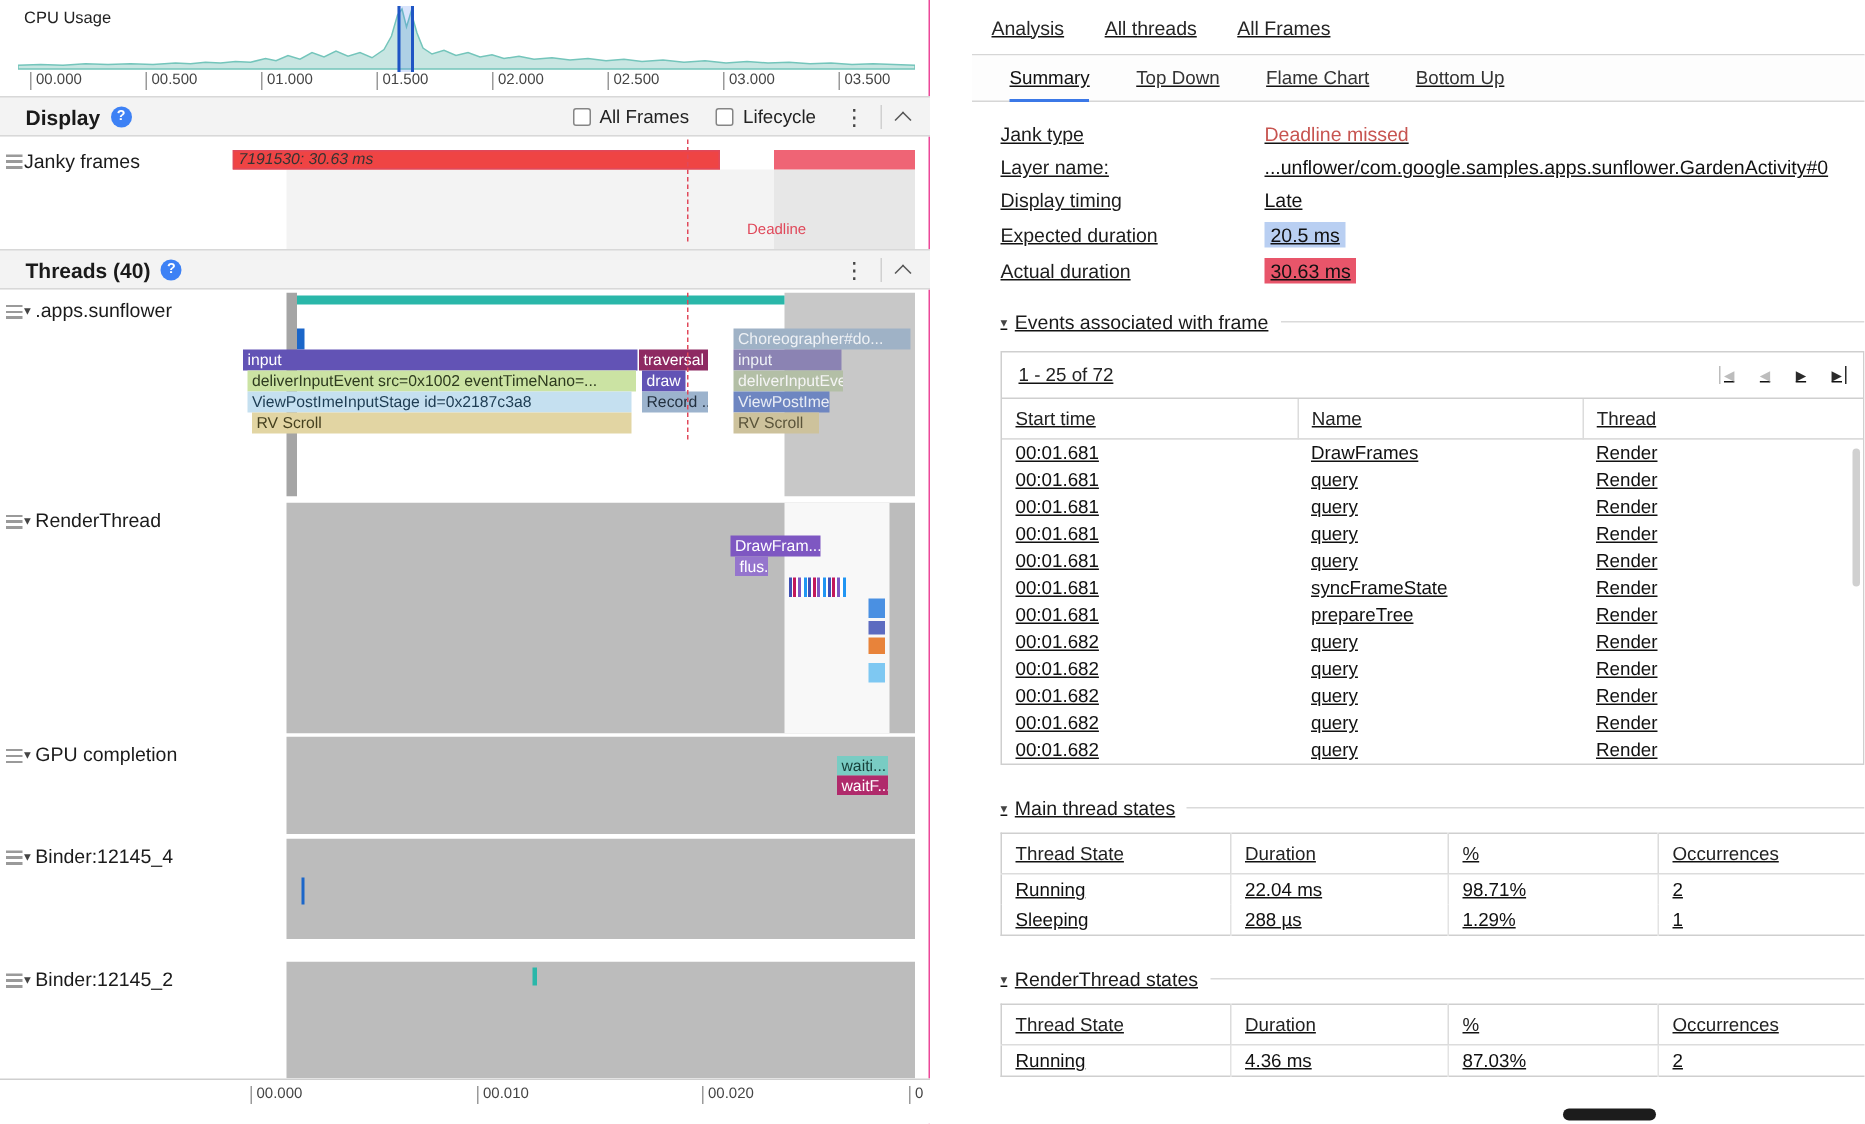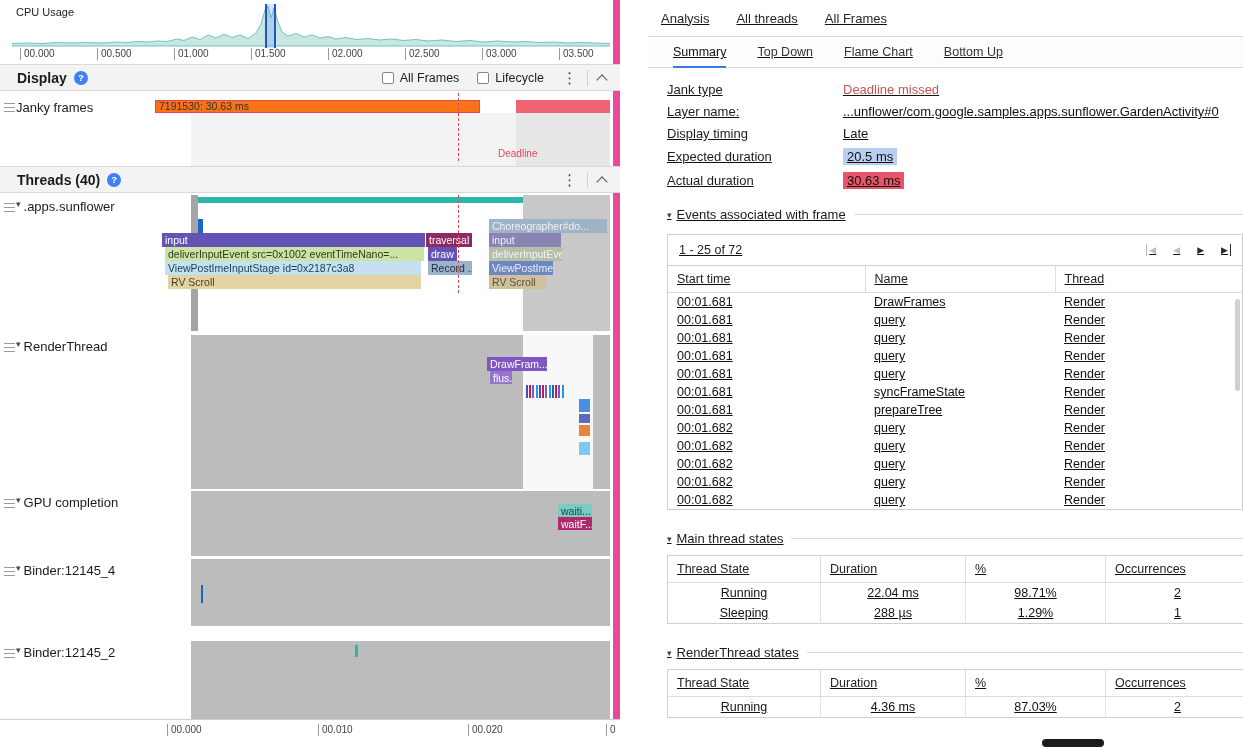--- a/index.html
+++ b/index.html
@@ -1,20 +1,20 @@
 <!DOCTYPE html>
 <html><head>
 <meta charset="utf-8">
 <style>
   * { margin:0; padding:0; box-sizing:border-box; }
   body { font-family:"Liberation Sans", sans-serif; font-size:13px; color:#111; background:#fff; }
   .app { position:relative; width:1243px; height:749px; overflow:hidden; background:#fff; }
 
   
-  .left { position:absolute; left:0; top:0; width:620px; height:749px; border-right:7px solid #ec4899; background:#fff; }
+  .left { position:absolute; left:0; top:0; width:620px; height:749px; border-right:1px solid #ec4899; background:#fff; }
 
   .cpu-section { position:absolute; left:0; top:0; width:620px; height:64px; }
   .cpu-label { position:absolute; left:16px; top:6px; font-size:11px; color:#222; z-index:2; }
   .cpu-chart { position:absolute; left:12px; top:4px; }
   .sel-band { position:absolute; left:265px; top:4px; width:11px; height:44px; background:rgba(80,130,240,0.22); border-left:2px solid #1f55c4; border-right:2px solid #1f55c4; z-index:3; }
   .cpu-axis { position:absolute; left:0; top:48px; width:620px; height:16px; }
   .cpu-axis span { position:absolute; top:0; font-size:10px; color:#444; border-left:1px solid #9a9a9a; padding-left:3px; line-height:12px; }
 
   .sec-header { position:absolute; left:0; width:620px; height:27px; background:#f3f3f3; border-top:1px solid #d8d8d8; border-bottom:1px solid #d8d8d8; display:flex; align-items:center; padding:0 14px 0 17px; }
   .sec-title { font-weight:bold; font-size:14px; color:#1a1a1a; }
@@ -24,21 +24,21 @@
   .cbbox { width:12px; height:12px; border:1.5px solid #858585; border-radius:2px; background:#fff; display:inline-block; margin-right:6px; }
   .kebab { font-size:15px; color:#444; margin-left:18px; cursor:default; }
   .vdiv { width:1px; height:16px; background:#d0d0d0; margin:0 10px; }
   .chev { width:8px; height:8px; border-left:1.6px solid #555; border-top:1.6px solid #555; transform:rotate(45deg); margin-top:4px; }
 
   .display-header { top:64px; }
   .threads-header { top:166px; }
 
   .track { position:absolute; left:0; width:620px; }
   .gutter-ham { position:absolute; left:4px; width:11px; height:10px; background:repeating-linear-gradient(180deg,#9a9a9a 0 1.5px,transparent 1.5px 4px); }
-  .gutter-label { position:absolute; left:16px; font-size:13px; color:#1b1b1b; white-space:nowrap; display:flex; align-items:flex-start; }
+  .gutter-label { position:absolute; left:16px; font-size:13px; color:#1b1b1b; white-space:nowrap; display:flex; align-items:center; }
   .tri { font-size:9px; color:#444; margin-right:3px; }
   .area { position:absolute; left:155px; top:0; width:455px; height:100%; overflow:hidden; }
   .abs { position:absolute;margin-left:36px; }
   .bar { position:absolute; height:14px; font-size:10.5px; line-height:14px; padding:0 3px; white-space:nowrap; overflow:hidden; color:#fff; }
   .dashline { position:absolute; width:0; border-left:1px dashed #e0485a; }
 
   
   .janky-track { top:91px; height:75px; }
 
   
@@ -74,21 +74,21 @@
   .pg { font-size:9px; color:#2b2b2b; line-height:12px; }
   .pg.disabled { color:#bdbdbd; }
   .pg.first { border-left:1.5px solid #bdbdbd; padding-left:2px; }
   .pg.last { border-right:1.5px solid #2b2b2b; padding-right:2px; }
 
   table { width:100%; border-collapse:collapse; table-layout:fixed; font-size:12.5px; }
   thead th { padding:6px 9px; border-bottom:1px solid #dcdcdc; border-right:1px solid #dcdcdc; font-weight:normal; text-align:left; color:#222; }
   thead th:last-child { border-right:none; }
   tbody td { padding:2px 9px; color:#111; overflow:hidden; white-space:nowrap; }
   .grid-table { margin:9px 28px 0 19px; border:1px solid #cfcfcf; width:583px; }
-  .grid-table tbody td { padding:3px 9px; border-right:1px solid #e3e3e3;text-align:center; }
+  .grid-table tbody td { padding:3px 9px; border-right:1px solid #e3e3e3; }
   .grid-table tbody td:last-child { border-right:none; }
   .ev-scroll { position:absolute; right:2px; top:64px; width:5px; height:92px; background:#d0d0d0; border-radius:3px; }
 
   .hthumb { position:absolute; left:1042px; top:739px; width:62px; height:8px; background:#1c1c1c; border-radius:4px; z-index:9; }
 </style>
 </head>
 <body>
 
 <div class="app">
 
@@ -130,21 +130,21 @@
     </div>
 
     <div class="track janky-track" style="top:91px;height:75px;">
       <div class="gutter-ham" style="top:12px"></div>
       <div class="gutter-label" style="top:9px">
         <span>Janky frames</span>
       </div>
       <div class="area">
         <div class="abs" style="left:0;top:22px;width:325px;height:53px;background:#f3f3f3;"></div>
         <div class="abs" style="left:325px;top:22px;width:127px;height:53px;background:#e7e7e7;"></div>
-        <div class="bar" style="left:0;top:9px;width:325px;height:13px;background:#f97316;border:1px solid #e0485a;color:#333;line-height:11px;">7191530: 30.63 ms</div>
+        <div class="bar" style="left:0;top:9px;width:325px;height:13px;background:#ef4444;border:1px solid #e0485a;color:#333;line-height:11px;font-style:italic;">7191530: 30.63 ms</div>
         <div class="abs" style="left:325px;top:9px;width:127px;height:13px;background:#ef6475;"></div>
         <div class="dashline" style="left:303px;top:2px;height:68px;"></div>
         <div class="abs" style="left:307px;top:57px;font-size:10px;color:#e0485a;">Deadline</div>
       </div>
     </div>
 
     <div class="sec-header threads-header">
       <span class="sec-title">Threads (40)</span>
       <span class="help">?</span>
       <span class="spacer"></span>

